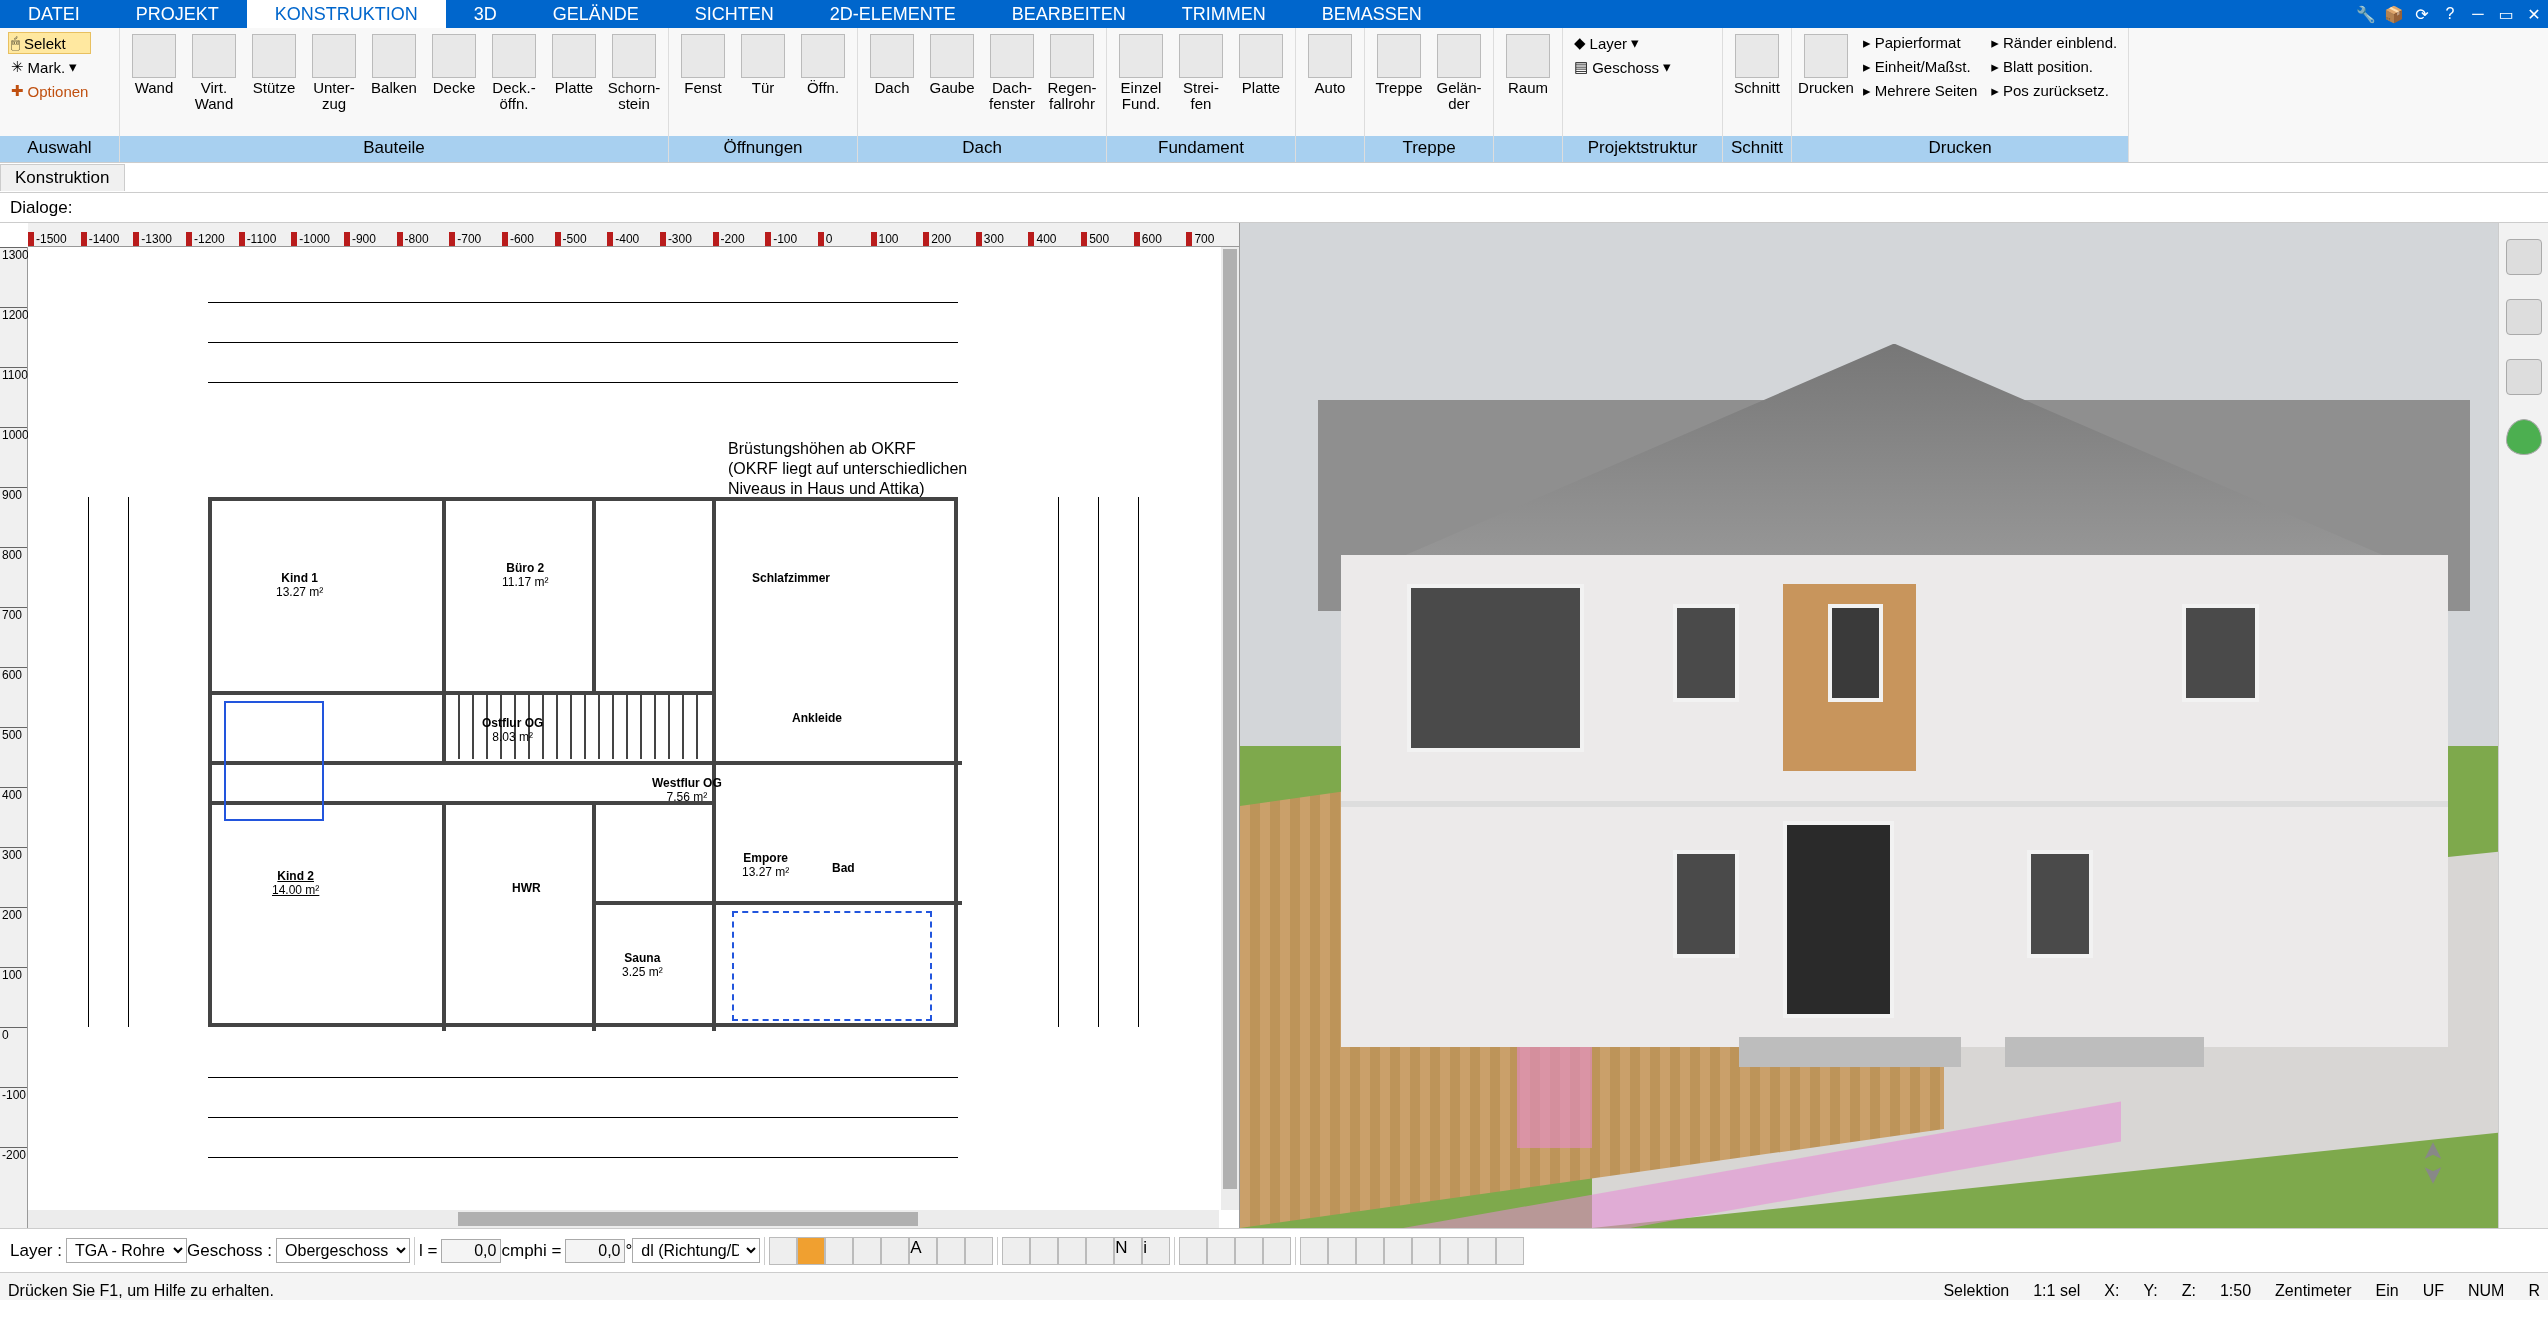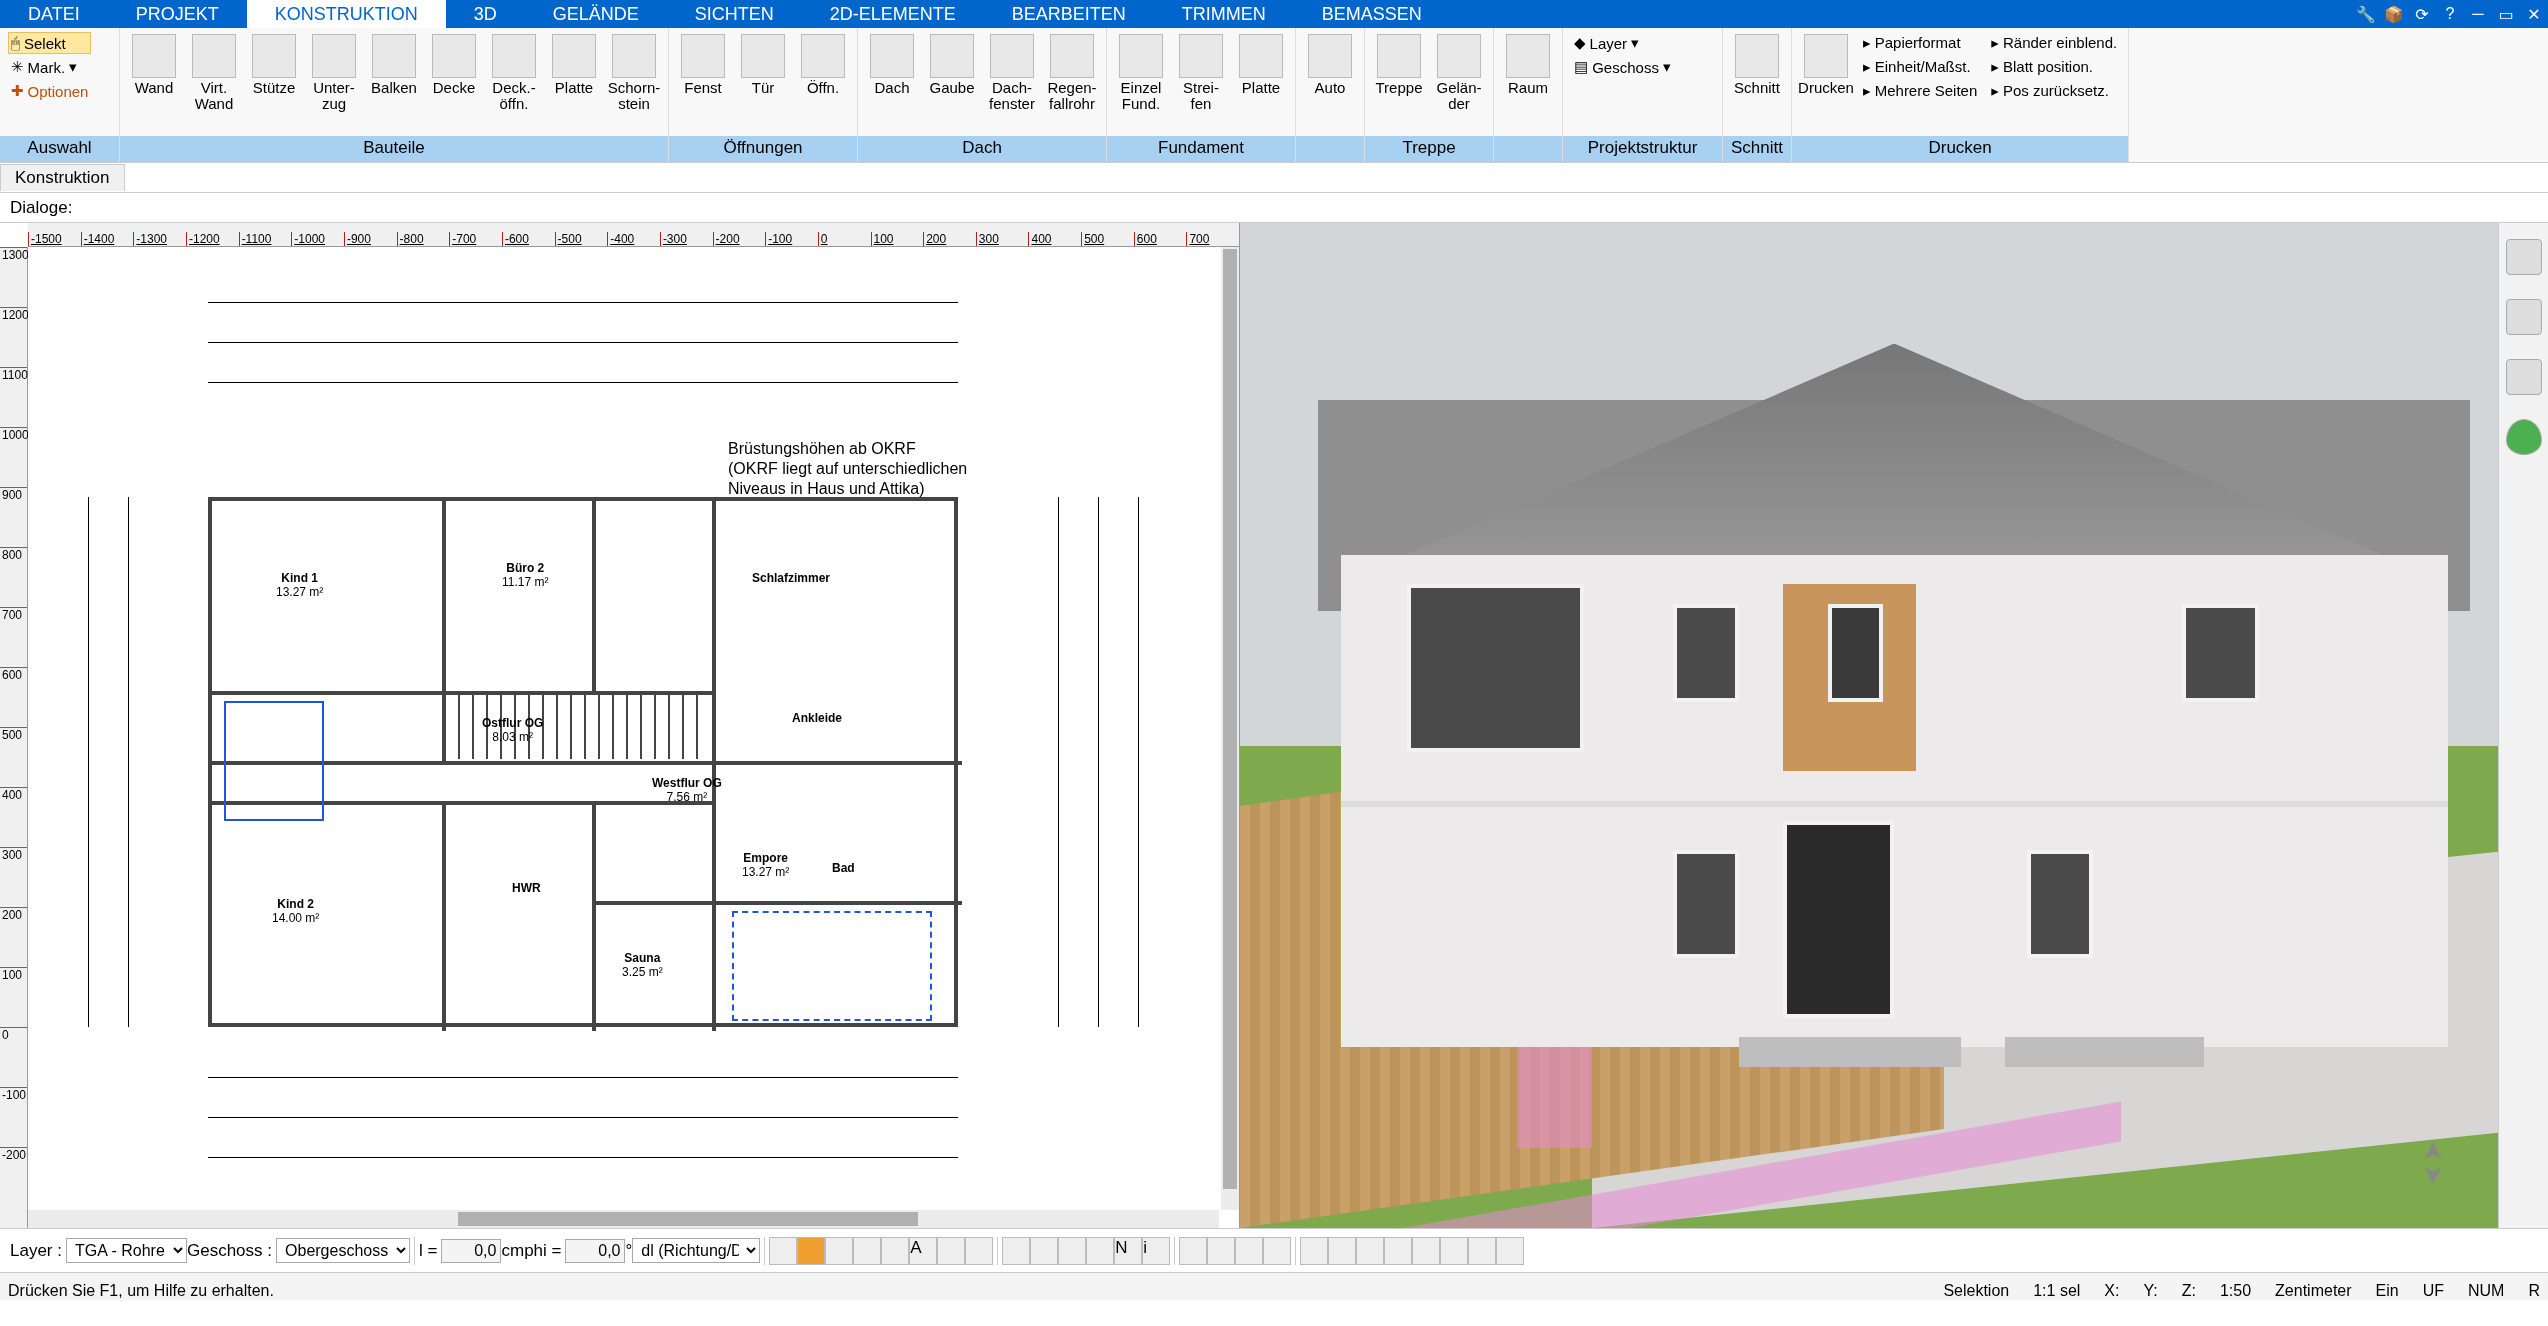--- a/index.html
+++ b/index.html
@@ -26,21 +26,21 @@
 
 
 .subtabs { height: 30px; display:flex; align-items:center; border-bottom:1px solid #ccc; background:#fff; }
 .subtabs .stab { padding: 3px 14px; font-size:17px; border:1px solid #ccc; border-bottom:none; background:#f0f0f0; }
 .dialoge { height: 30px; display:flex; align-items:center; padding-left:10px; font-size:17px; border-bottom:1px solid #ccc;}
 
 
 .workspace { display:flex; height: 1005px; }
 .pane2d { width: 1240px; position:relative; background:#fff; border-right:1px solid #999; overflow:hidden; }
 .ruler-h { position:absolute; top:0; left:28px; right:0; height:24px; background:#f0f0f0; border-bottom:1px solid #999; font-size:12px; display:flex; align-items:flex-end; overflow:hidden;}
-.ruler-h span { display:inline-block; width:60px; border-left:1px solid #b91c1c; padding-left:2px;text-decoration:underline; }
+.ruler-h span { display:inline-block; width:60px; border-left:6px solid #b91c1c; padding-left:2px; }
 .ruler-v { position:absolute; top:24px; left:0; width:28px; bottom:0; background:#f0f0f0; border-right:1px solid #999; font-size:12px;}
 .ruler-v span { display:block; height:60px; border-top:1px solid #666; padding-left:2px; writing-mode:horizontal-tb;}
 .canvas2d { position:absolute; inset:24px 20px 20px 28px; background:#fff; }
 .plan-note { position:absolute; top:192px; left:700px; font-size:16px; line-height:1.25; }
 .floorplan { position:absolute; top:250px; left:180px; width:750px; height:530px; border:4px solid #444; }
 .floorplan .iwall-v { position:absolute; width:4px; background:#444; }
 .floorplan .iwall-h { position:absolute; height:4px; background:#444; }
 .floorplan .rlabel { position:absolute; font-size:12px; text-align:center; }
 .dim-band { position:absolute; height:1px; background:#000; }
 .dim-band.v { width:1px; height:auto; }
@@ -381,21 +381,21 @@
         <div style="position:absolute;left:232px;top:192px;width:265px;height:66px;background:repeating-linear-gradient(90deg,#444 0 2px,transparent 2px 14px)"></div>
 
         <div style="position:absolute;left:12px;top:200px;width:100px;height:120px;border:2px solid #2255dd"></div>
         <div style="position:absolute;left:520px;top:410px;width:200px;height:110px;border:2px dashed #2255dd"></div>
       <div class="rlabel" style="left: 40px; top: 70px; margin-left: 24px;"><b>Kind 1</b><br>13.27 m²</div>
           <div class="rlabel" style="left: 290px; top: 60px;"><b>Büro 2</b><br>11.17 m²</div>
           <div class="rlabel" style="left: 540px; top: 70px;"><b>Schlafzimmer</b></div>
           <div class="rlabel" style="left: 580px; top: 210px;"><b>Ankleide</b></div>
           <div class="rlabel" style="left: 270px; top: 215px;"><b>Ostflur OG</b><br>8.03 m²</div>
           <div class="rlabel" style="left: 440px; top: 275px;"><b>Westflur OG</b><br>7.56 m²</div>
-          <div class="rlabel" style="left: 60px; top: 396px;"><b>Kind 2</b><br>14.00 m²</div>
+          <div class="rlabel" style="left: 60px; top: 368px; text-decoration: underline;"><b>Kind 2</b><br>14.00 m²</div>
           <div class="rlabel" style="left: 300px; top: 380px;"><b>HWR</b></div>
           <div class="rlabel" style="left: 410px; top: 450px;"><b>Sauna</b><br>3.25 m²</div>
           <div class="rlabel" style="left: 530px; top: 350px;"><b>Empore</b><br>13.27 m²</div>
           <div class="rlabel" style="left: 620px; top: 360px;"><b>Bad</b></div>
         </div>
     </div>
     <div class="scroll-h">
         <div class="thumb"></div>
       </div>
     <div class="scroll-v">

